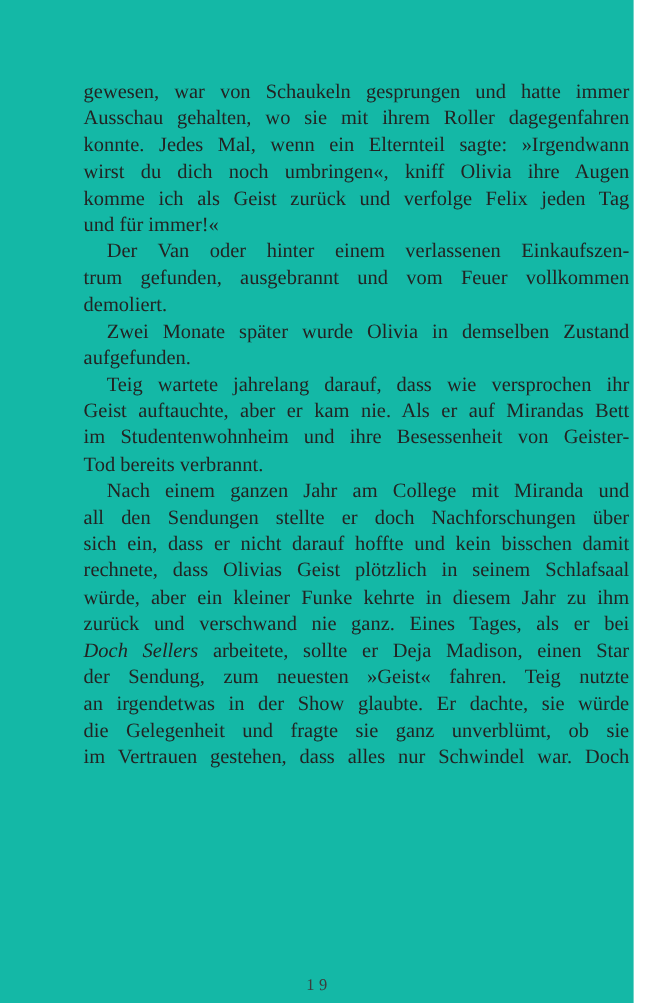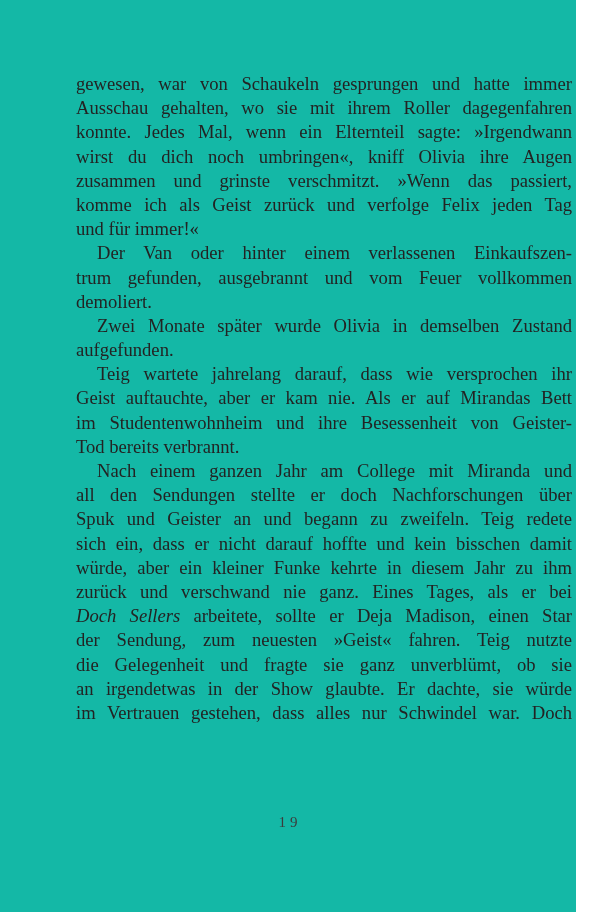--- a/index.html
+++ b/index.html
@@ -39,41 +39,40 @@
     text-align-last: left;
   }
   .line.indent {
     text-indent: 21px;
   }
   .line i {
     font-style: italic;
   }
   .page-number {
     position: absolute;
-    top: 814px;
+    top: 888px;
     left: 0;
     width: 100%;
     text-align: center;
     font-size: 15px;
     letter-spacing: 4px;
     text-indent: 4px;
     color: #3c3c3c;
   }
 </style>
 </head>
 <body>
 
 <div class="page">
   <div class="text-block">
       <div class="paragraph">
         <div class="line"><span>gewesen, war von Schaukeln gesprungen und hatte immer</span></div>
         <div class="line"><span>Ausschau gehalten, wo sie mit ihrem Roller dagegenfahren</span></div>
         <div class="line"><span>konnte. Jedes Mal, wenn ein Elternteil sagte: »Irgendwann</span></div>
         <div class="line"><span>wirst du dich noch umbringen«, kniff Olivia ihre Augen</span></div>
-        <div class="line"><span>zusammen und grinste verschmitzt. »Wenn das passiert,</span></div>
         <div class="line"><span>komme ich als Geist zurück und verfolge Felix jeden Tag</span></div>
         <div class="line end"><span>und für immer!«</span></div>
       </div>
       <div class="paragraph">
         <div class="line indent"><span>Der Van oder hinter einem verlassenen Einkaufszen-</span></div>
         <div class="line"><span>trum gefunden, ausgebrannt und vom Feuer vollkommen</span></div>
         <div class="line end"><span>demoliert.</span></div>
       </div>
       <div class="paragraph">
         <div class="line indent"><span>Zwei Monate später wurde Olivia in demselben Zustand</span></div>
@@ -81,25 +80,25 @@
       </div>
       <div class="paragraph">
         <div class="line indent"><span>Teig wartete jahrelang darauf, dass wie versprochen ihr</span></div>
         <div class="line"><span>Geist auftauchte, aber er kam nie. Als er auf Mirandas Bett</span></div>
         <div class="line"><span>im Studentenwohnheim und ihre Besessenheit von Geister-</span></div>
         <div class="line end"><span>Tod bereits verbrannt.</span></div>
       </div>
       <div class="paragraph">
         <div class="line indent"><span>Nach einem ganzen Jahr am College mit Miranda und</span></div>
         <div class="line"><span>all den Sendungen stellte er doch Nachforschungen über</span></div>
-        <div class="line"><span>Spuk und Geister an und begann zu zweifeln. Teig redete</span></div>
         <div class="line"><span>sich ein, dass er nicht darauf hoffte und kein bisschen damit</span></div>
+        <div class="line"><span>rechnete, dass Olivias Geist plötzlich in seinem Schlafsaal</span></div>
         <div class="line"><span>würde, aber ein kleiner Funke kehrte in diesem Jahr zu ihm</span></div>
         <div class="line"><span>zurück und verschwand nie ganz. Eines Tages, als er bei</span></div>
         <div class="line"><i>Doch Sellers</i><span> arbeitete, sollte er Deja Madison, einen Star</span></div>
         <div class="line"><span>der Sendung, zum neuesten »Geist« fahren. Teig nutzte</span></div>
+        <div class="line"><span>an irgendetwas in der Show glaubte. Er dachte, sie würde</span></div>
         <div class="line"><span>die Gelegenheit und fragte sie ganz unverblümt, ob sie</span></div>
-        <div class="line"><span>an irgendetwas in der Show glaubte. Er dachte, sie würde</span></div>
         <div class="line"><span>im Vertrauen gestehen, dass alles nur Schwindel war. Doch</span></div>
       </div>
     </div>
   <div class="page-number">19</div>
 </div>
 
 </body></html>

